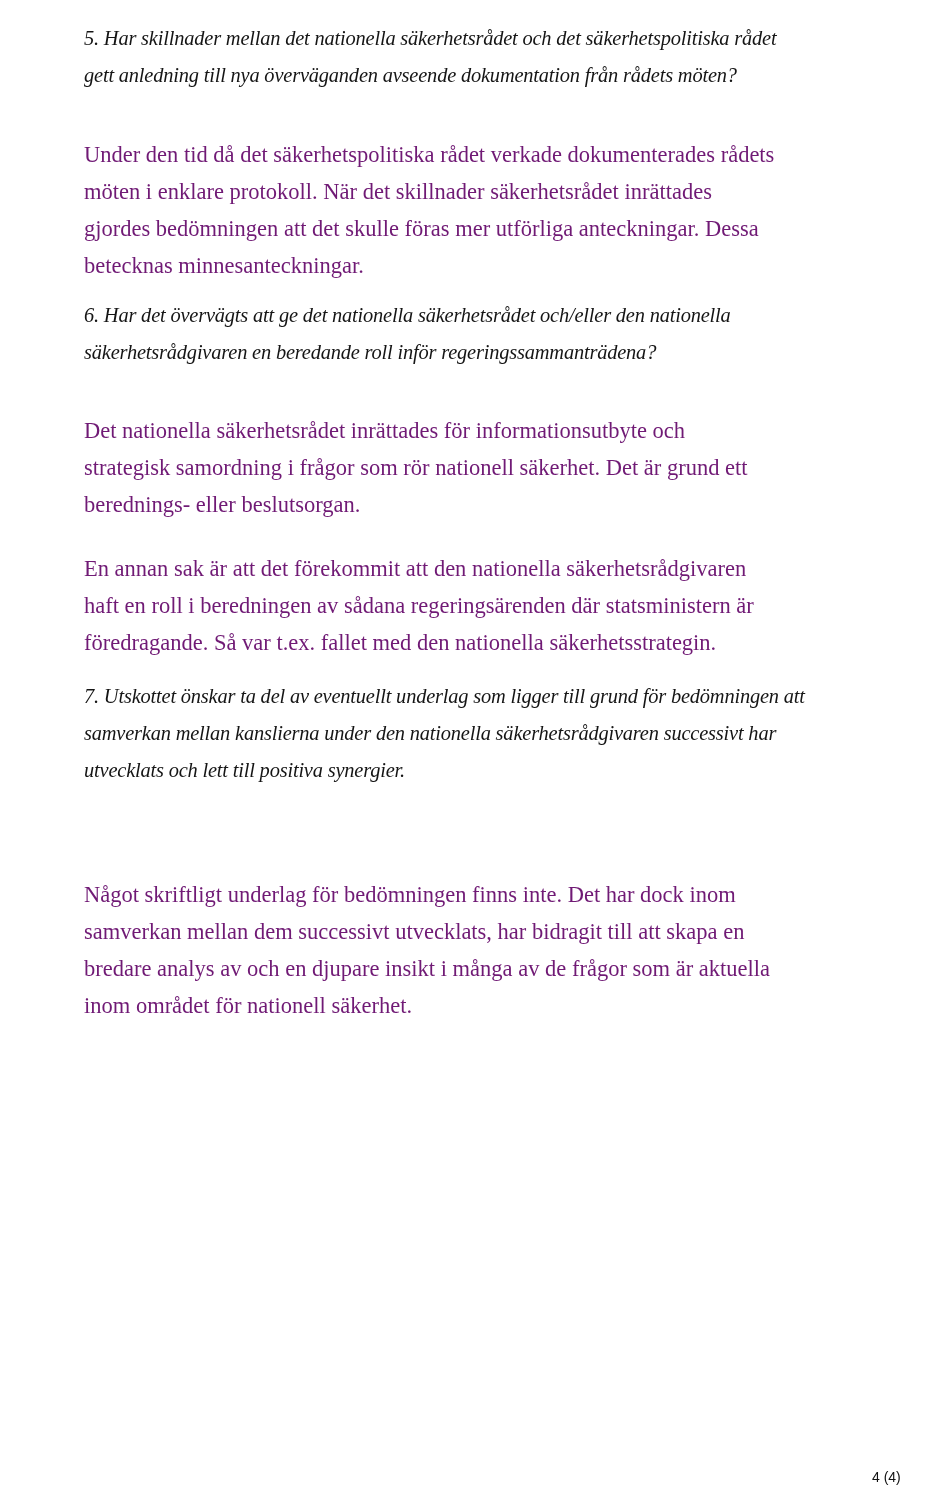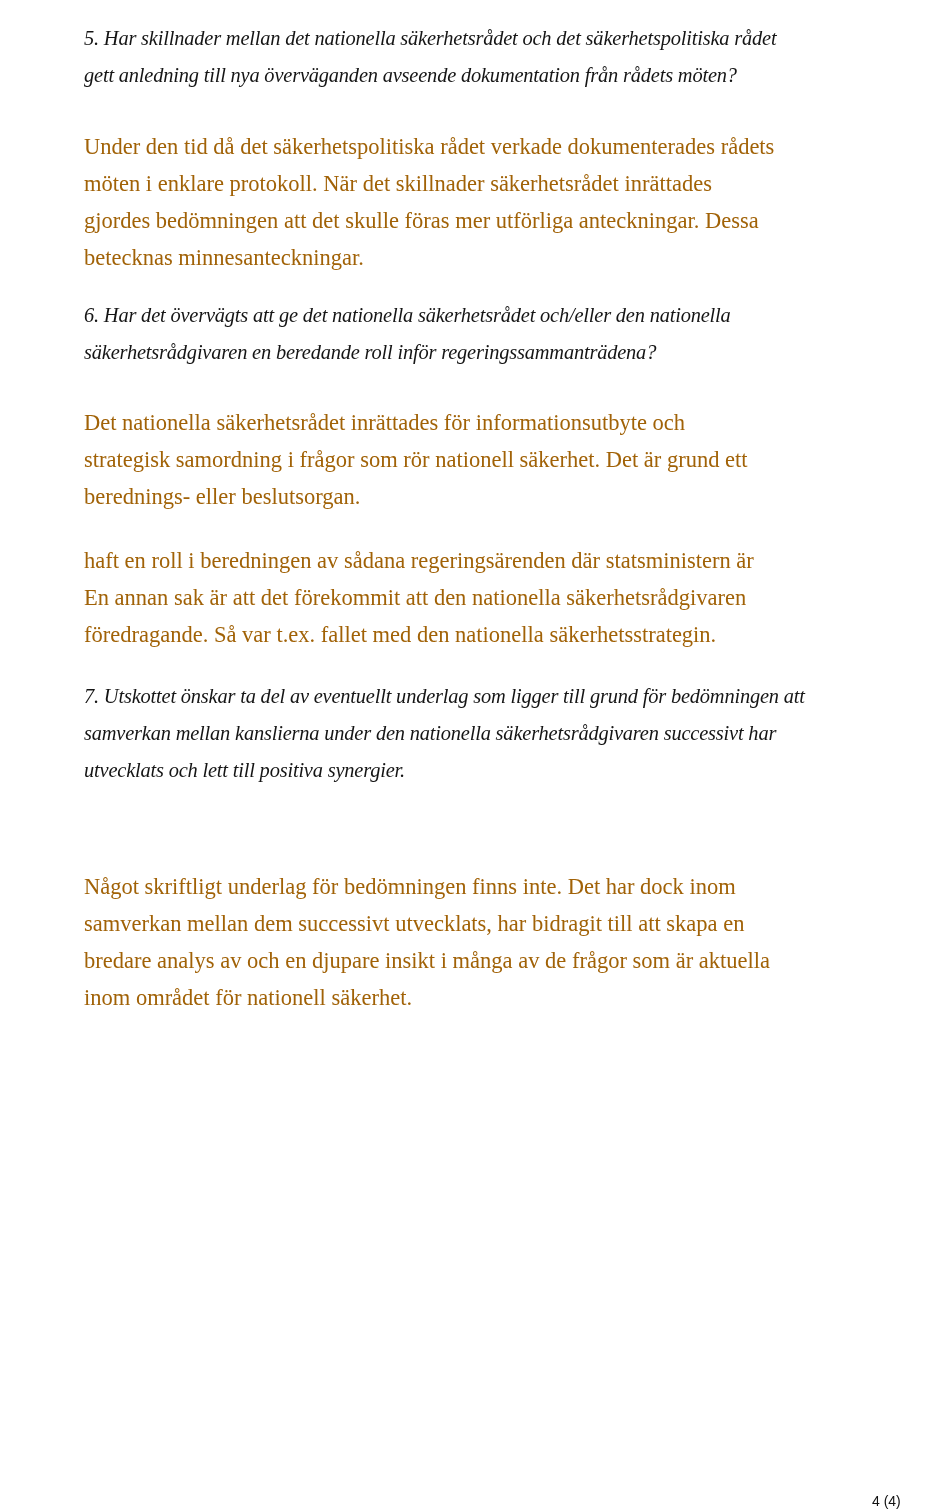--- a/index.html
+++ b/index.html
@@ -23,33 +23,32 @@
     margin: 0 0 34px 0;
     color: #151515;
     transform: scaleX(0.95);
     transform-origin: left top;
     width: 880px;
   }
   .answer {
     font-family: "Liberation Serif", "DejaVu Serif", serif;
     font-size: 22.5px;
     line-height: 37px;
-    margin: 4px 0 28px 0;
-    color: #a16207;
+    margin: 12px 0 28px 0;
+    color: #701a75;
     width: 840px;
   }
   .line { display: block; white-space: nowrap; }
   .page-number {
     position: absolute;
     left: 872px;
     top: 1469px;
     font-family: "Liberation Sans", "DejaVu Sans", sans-serif;
     font-size: 14px;
     color: #111111;
-    margin-top: 24px;
   }
   .block { position: absolute; left: 84px; }
 </style>
 </head>
 <body>
 
 <div class="block" style="top:20px;">
   <div class="question">
     <span class="line">5. Har skillnader mellan det nationella säkerhetsrådet och det säkerhetspolitiska rådet</span>
     <span class="line">gett anledning till nya överväganden avseende dokumentation från rådets möten?</span>
@@ -72,22 +71,22 @@
 </div>
 <div class="block" style="top:400px;">
   <div class="answer">
     <span class="line">Det nationella säkerhetsrådet inrättades för informationsutbyte och</span>
     <span class="line">strategisk samordning i frågor som rör nationell säkerhet. Det är grund ett</span>
     <span class="line">berednings- eller beslutsorgan.</span>
   </div>
 </div>
 <div class="block" style="top:538px;">
   <div class="answer">
+    <span class="line">En annan sak är att det förekommit att den nationella säkerhetsrådgivaren</span>
     <span class="line">haft en roll i beredningen av sådana regeringsärenden där statsministern är</span>
-    <span class="line">En annan sak är att det förekommit att den nationella säkerhetsrådgivaren</span>
     <span class="line">föredragande. Så var t.ex. fallet med den nationella säkerhetsstrategin.</span>
   </div>
 </div>
 
 <div class="block" style="top:678px;">
   <div class="question">
     <span class="line">7. Utskottet önskar ta del av eventuellt underlag som ligger till grund för bedömningen att</span>
     <span class="line">samverkan mellan kanslierna under den nationella säkerhetsrådgivaren successivt har</span>
     <span class="line">utvecklats och lett till positiva synergier.</span>
   </div>

